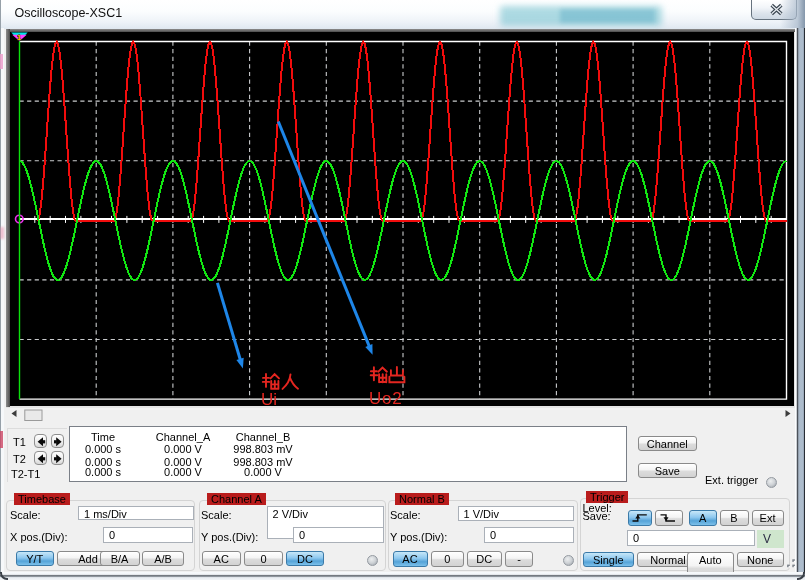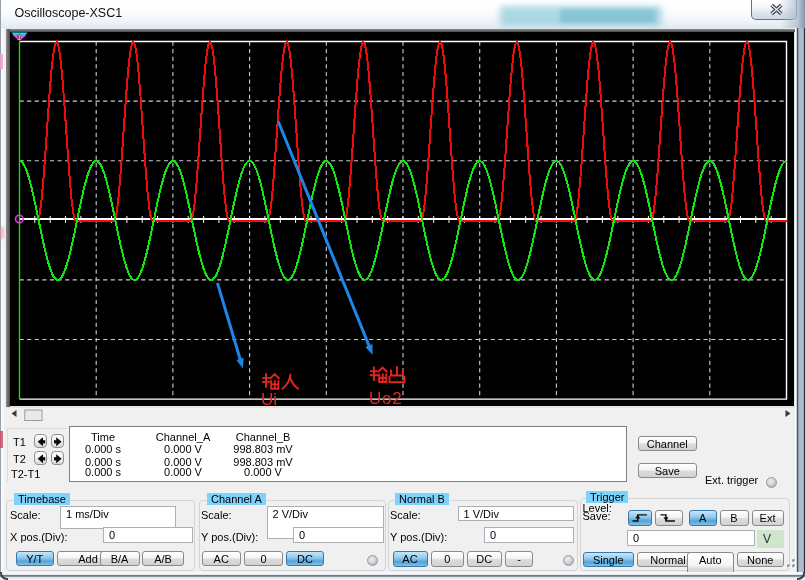--- a/index.html
+++ b/index.html
@@ -1,21 +1,21 @@
 <!DOCTYPE html>
 <html><head><meta charset="utf-8"><style>
 *{margin:0;padding:0;box-sizing:border-box}
 body{width:805px;height:580px;font-family:"Liberation Sans",sans-serif;background:#f0f0f0;position:relative;overflow:hidden}
 .abs{position:absolute}
 .lbl{position:absolute;font-size:11px;color:#000;white-space:nowrap}
 .inp{position:absolute;background:#fff;border:1px solid #aab0b8;font-size:11px;color:#000;line-height:14px;padding-left:5px}
 .btn{position:absolute;border:1px solid #8a8a8a;border-radius:3px;background:linear-gradient(180deg,#ffffff 0%,#f4f4f4 45%,#dcdcdc 55%,#d2d2d2 100%);font-size:11px;color:#000;text-align:center;box-shadow:inset 0 1px 0 #fff}
 .btnb{position:absolute;border:1px solid #3b7aa8;border-radius:3px;background:linear-gradient(180deg,#c7e7f8 0%,#8ec8ef 45%,#55a3d7 70%,#7cc0ea 100%);font-size:11px;color:#000;text-align:center}
 .grp{position:absolute;border:1px solid #d4d4d4;border-radius:4px}
-.leg{position:absolute;font-size:11px;color:#000;background:#7dd3fc;padding:0 4px;white-space:nowrap}
+.leg{position:absolute;font-size:11px;color:#000;background:#b91c1c;padding:0 4px;white-space:nowrap}
 .led{position:absolute;width:11px;height:11px;border-radius:50%;background:radial-gradient(circle at 40% 35%,#eceeef 0%,#ced2d6 50%,#979da4 100%);border:1px solid #949a61;border-color:#949aa1}
 </style></head><body>
 
 <div class="abs" style="left:0;top:0;width:805px;height:29px;background:linear-gradient(180deg,#ffffff 0%,#fbfdfe 40%,#eef3f8 75%,#dfe8f0 100%)"></div>
 <div class="abs" style="left:500px;top:6px;width:162px;height:20px;background:rgba(118,193,206,0.58);filter:blur(3px);border-radius:3px"></div>
 <div class="abs" style="left:560px;top:9px;width:95px;height:14px;background:rgba(70,160,190,0.35);filter:blur(2px)"></div>
 <div class="abs" style="left:14.5px;top:6px;font-size:12.5px;color:#111">Oscilloscope-XSC1</div>
 
 <div class="abs" style="left:751px;top:0;width:46px;height:19.5px;border:1px solid #66727e;border-top:none;border-radius:0 0 5px 5px;background:linear-gradient(180deg,#ffffff 0%,#f2f5f9 40%,#dde4ec 70%,#cfd9e4 100%)">
 <svg width="44" height="18" style="position:absolute;left:0;top:0">
@@ -158,21 +158,21 @@
 <div class="grp" style="left:5.5px;top:499.5px;width:189.5px;height:71px"></div>
 <div class="leg" style="left:14px;top:493.3px">Timebase</div>
 <div class="grp" style="left:199px;top:499.5px;width:187px;height:71px"></div>
 <div class="leg" style="left:207px;top:492.5px">Channel A</div>
 <div class="grp" style="left:387.5px;top:499.5px;width:190.5px;height:71px"></div>
 <div class="leg" style="left:395px;top:492.5px">Normal B</div>
 <div class="grp" style="left:580px;top:498px;width:210px;height:72.5px"></div>
 <div class="leg" style="left:586px;top:490.5px">Trigger</div>
 
 <div class="lbl" style="left:10px;top:509px">Scale:</div>
-<div class="inp" style="left:60px;top:505.5px;width:115.5px;height:23px">1 ms/Div</div>
+<div class="inp" style="left:78px;top:505.5px;width:115.5px;height:14px">1 ms/Div</div>
 <div class="lbl" style="left:10px;top:530.5px">X pos.(Div):</div>
 <div class="inp" style="left:103px;top:527px;width:89.5px;height:15.5px">0</div>
 <div class="btnb" style="left:15.5px;top:550.5px;width:38.5px;height:15.5px;line-height:14px">Y/T</div>
 <div class="btn" style="left:57px;top:550.5px;width:62px;height:15.5px;line-height:14px">Add</div>
 <div class="btn" style="left:99.5px;top:550.5px;width:40px;height:15.5px;line-height:14px">B/A</div>
 <div class="btn" style="left:142px;top:550.5px;width:42px;height:15.5px;line-height:14px">A/B</div>
 
 <div class="lbl" style="left:201px;top:509px">Scale:</div>
 <div class="inp" style="left:266.5px;top:505.5px;width:117px;height:33px">2  V/Div</div>
 <div class="lbl" style="left:201px;top:530.5px">Y pos.(Div):</div>

